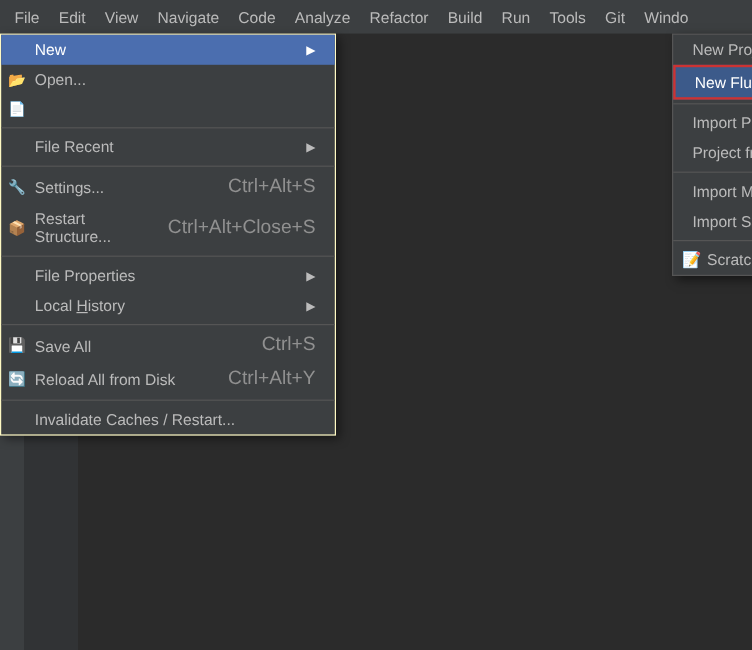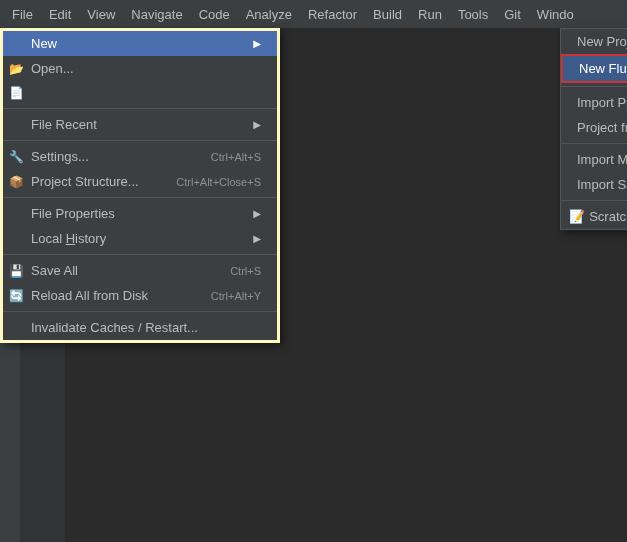--- a/index.html
+++ b/index.html
@@ -109,21 +109,21 @@
       display: flex;
     }
 
     
     .file-menu {
       position: absolute;
       top: 0;
       left: 0;
       width: 280px;
       background: #3c3f41;
-      border: 3px solid #fef9c3;
+      border: 1px solid #fef9c3;
       box-shadow: 3px 3px 8px rgba(0,0,0,0.5);
     }
 
     .menu-item {
       display: flex;
       align-items: center;
       justify-content: space-between;
       padding: 5px 16px 5px 28px;
       color: #bbbbbb;
       cursor: pointer;
@@ -135,21 +135,21 @@
       background: #4b6eaf;
       color: #ffffff;
     }
 
     .menu-item .label {
       flex: 1;
     }
 
     .menu-item .shortcut {
       color: #909090;
-      font-size: 11px;
+      font-size: 16px;
       margin-left: 20px;
     }
 
     .menu-item .arrow {
       margin-left: 4px;
       font-size: 10px;
     }
 
     .menu-separator {
       height: 1px;
@@ -272,21 +272,21 @@
     <div class="menu-separator"></div>
 
     <div class="menu-item">
       <span class="menu-item-icon">🔧</span>
       <span class="label">Settings...</span>
       <span class="shortcut">Ctrl+Alt+S</span>
     </div>
 
     <div class="menu-item">
       <span class="menu-item-icon">📦</span>
-      <span class="label">Project Structure...</span>
+      <span class="label">Restart Structure...</span>
       <span class="shortcut">Ctrl+Alt+Close+S</span>
     </div>
 
     <div class="menu-separator"></div>
 
     <div class="menu-item">
       <span class="label">File Properties</span>
       <span class="arrow">▶</span>
     </div>
 

